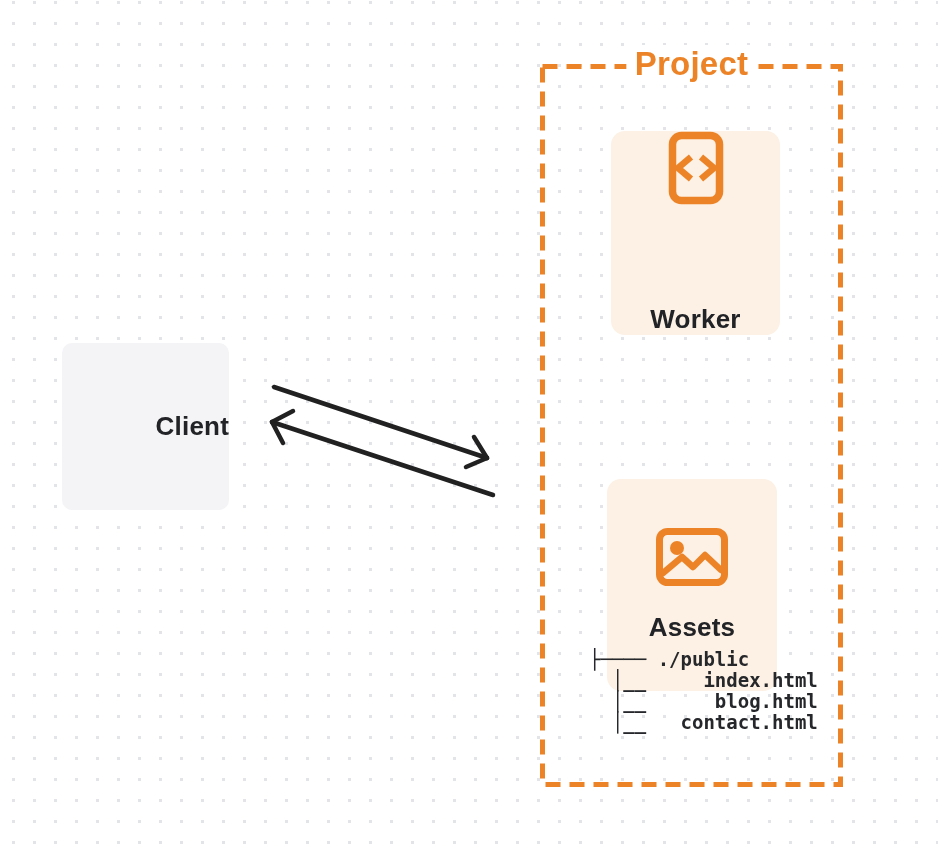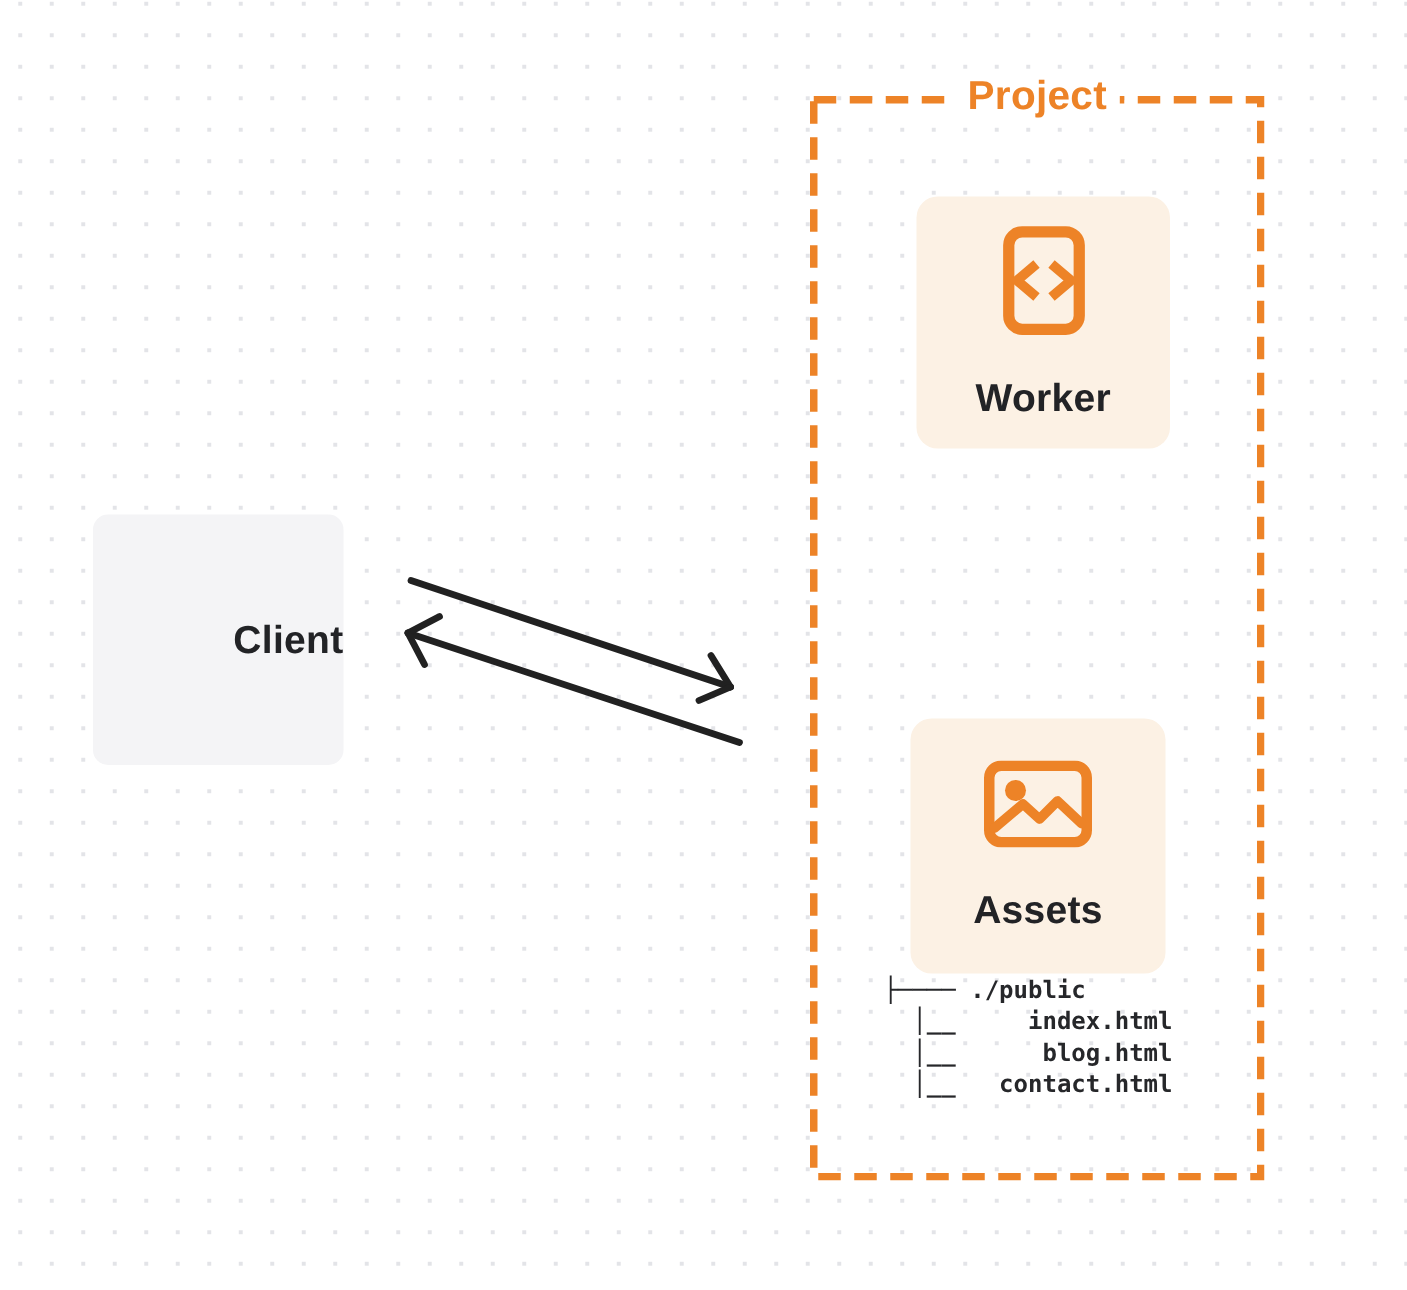--- a/index.html
+++ b/index.html
@@ -40,37 +40,37 @@
   
   .arrows{position:absolute;left:0;top:0;width:938px;height:860px;pointer-events:none;}
   
   .project-box{
     position:absolute;left:540px;top:64px;width:303px;height:723px;
   }
   .project-border{position:absolute;left:0;top:0;width:303px;height:723px;}
   .project-title{
     position:absolute;left:50%;top:0;transform:translate(-50%,-50%);
     background:#ffffff;padding:0 9px;
-    font-size:27px;font-weight:700;color:var(--accent);letter-spacing:.2px;
+    font-size:33px;font-weight:700;color:var(--accent);letter-spacing:.2px;
     white-space:nowrap;
   }
   
   .card{
     position:absolute;background:var(--card-bg);border-radius:14px;
     display:flex;flex-direction:column;align-items:center;justify-content:center;
     gap:26px;
   }
-  .card.worker{left:71px;top:67px;width:169px;height:168px;}
-  .card.assets{left:67px;top:415px;width:170px;height:170px;}
+  .card.worker{left:71px;top:67px;width:169px;height:204px;justify-content:space-between;}
+  .card.assets{left:67px;top:415px;width:170px;height:212px;}
   .card .icon{display:block;line-height:0;}
   
   .file-tree{
     position:absolute;left:49px;top:585px;
     font-family:"DejaVu Sans Mono","Liberation Mono",monospace;
-    font-size:16px;font-weight:700;line-height:21px;color:#26272a;
+    font-size:19px;font-weight:700;line-height:21px;color:#26272a;
     white-space:pre;
   }
 </style>
 </head>
 <body>
 
 <div class="canvas">
 
   <div class="client-box">
     <span class="node-label">Client</span>

